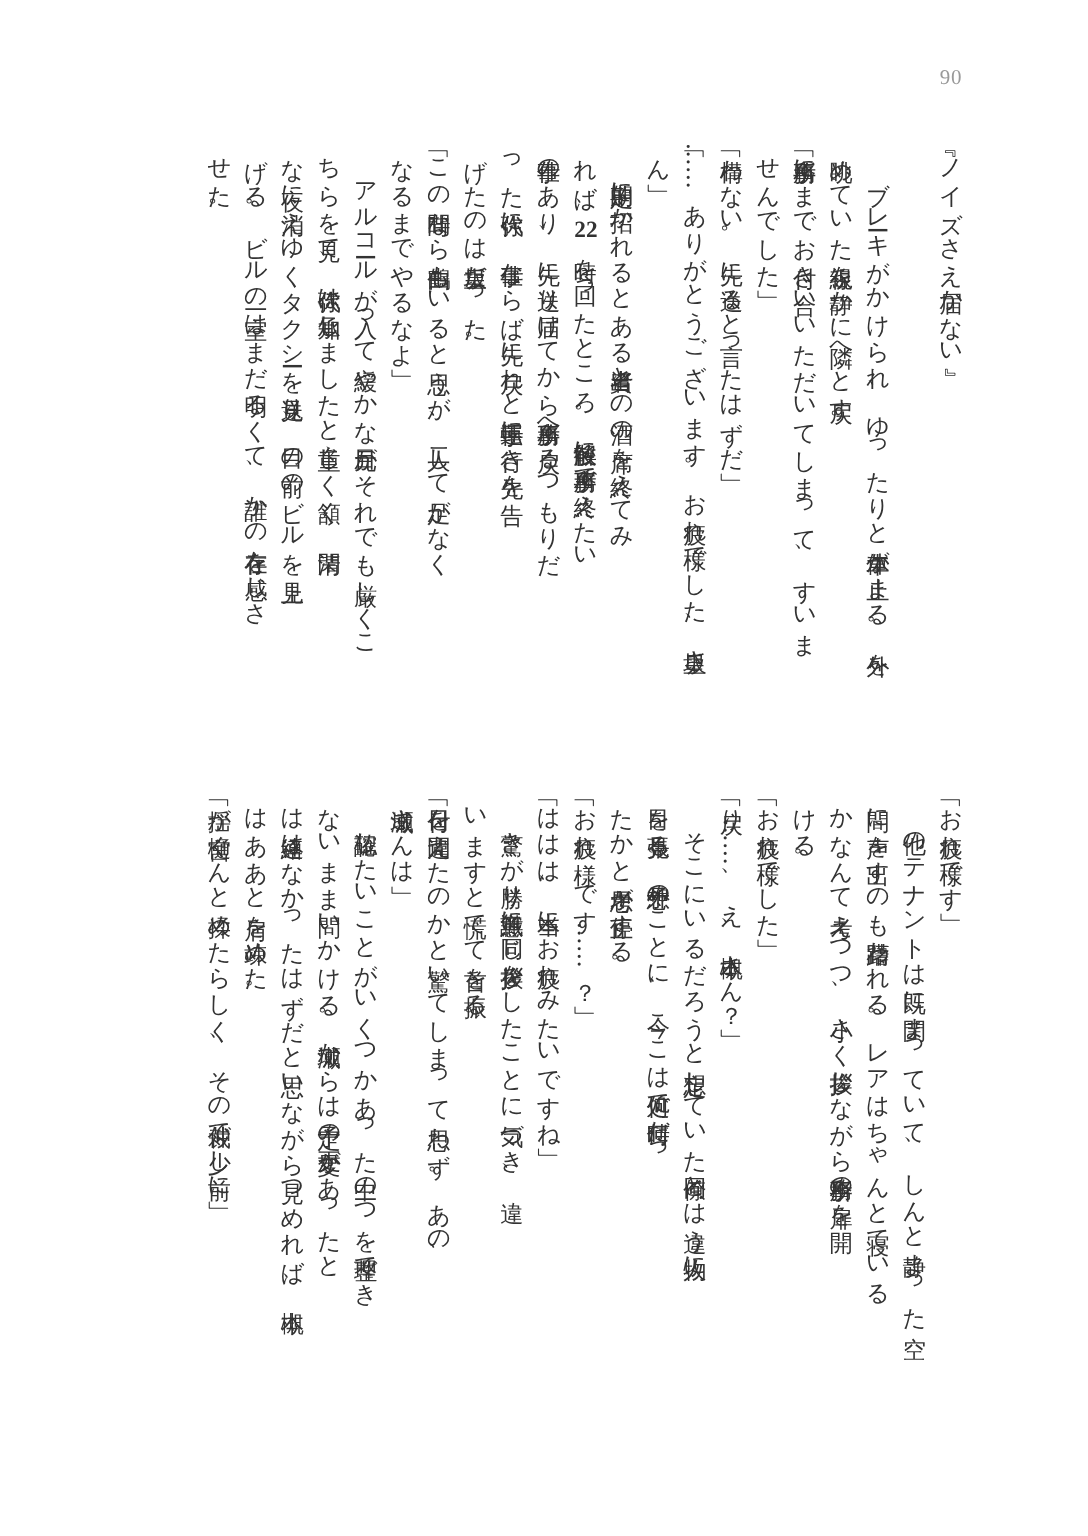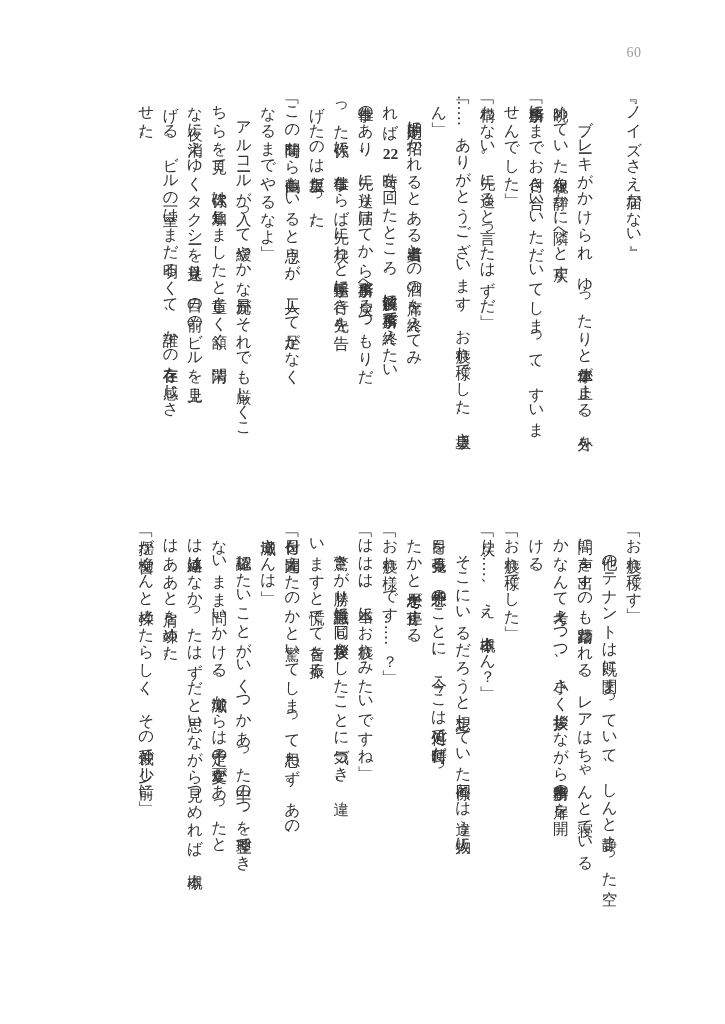--- a/index.html
+++ b/index.html
@@ -53,21 +53,21 @@
     .tcy {
       text-combine-upright: all;
       -webkit-text-combine: horizontal;
       font-weight: bold;
       font-family: "Liberation Serif", "DejaVu Serif", serif;
     }
   </style>
 </head>
 <body>
 
-<div class="page-number">60</div>
+<div class="page-number">90</div>
 
 <div class="block upper">
   <div class="ln title">『ノイズさえ届かない』</div>
   <div class="ln spacer"></div>
   <div class="ln">　ブレーキがかけられ、ゆったりと車体が止まる。外を</div>
   <div class="ln">眺めていた視線を静かに隣へと戻す。</div>
   <div class="ln">「事務所にまでお付き合いいただいてしまって、すいま</div>
   <div class="ln">せんでした」</div>
   <div class="ln">「構わない。先に送ると言ったはずだ」</div>
   <div class="ln">「……ありがとうございます。お疲れ様でした、皇坂さ</div>

